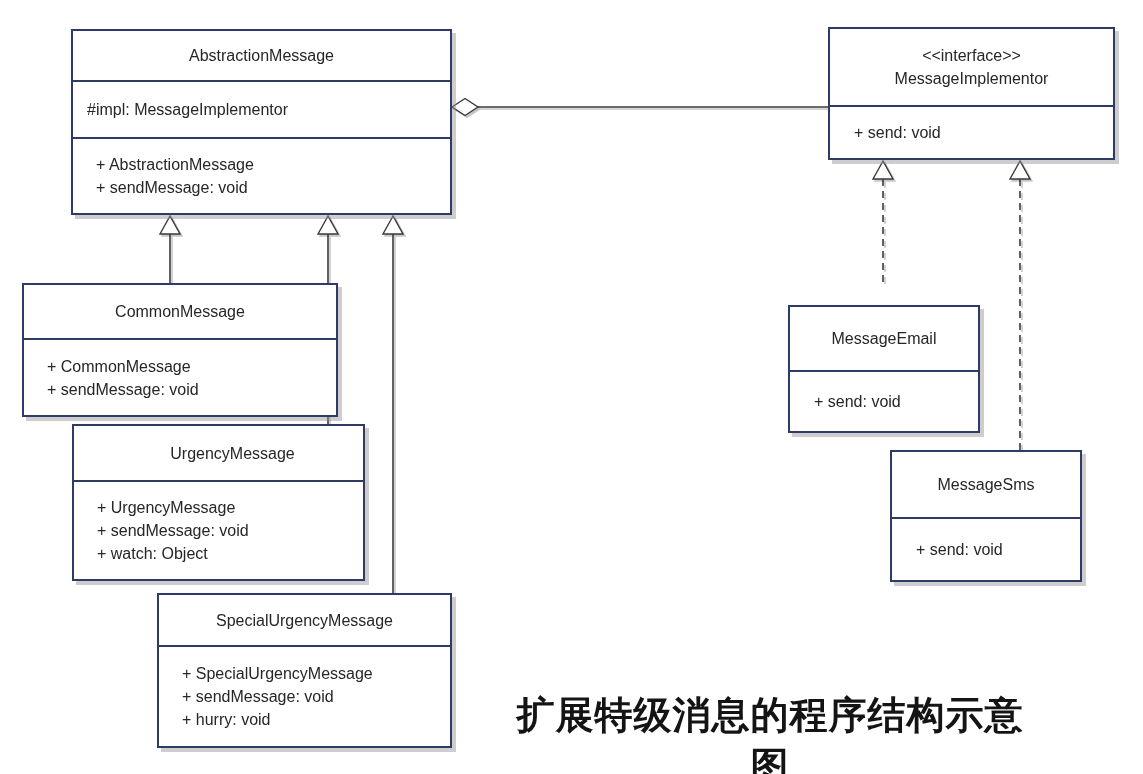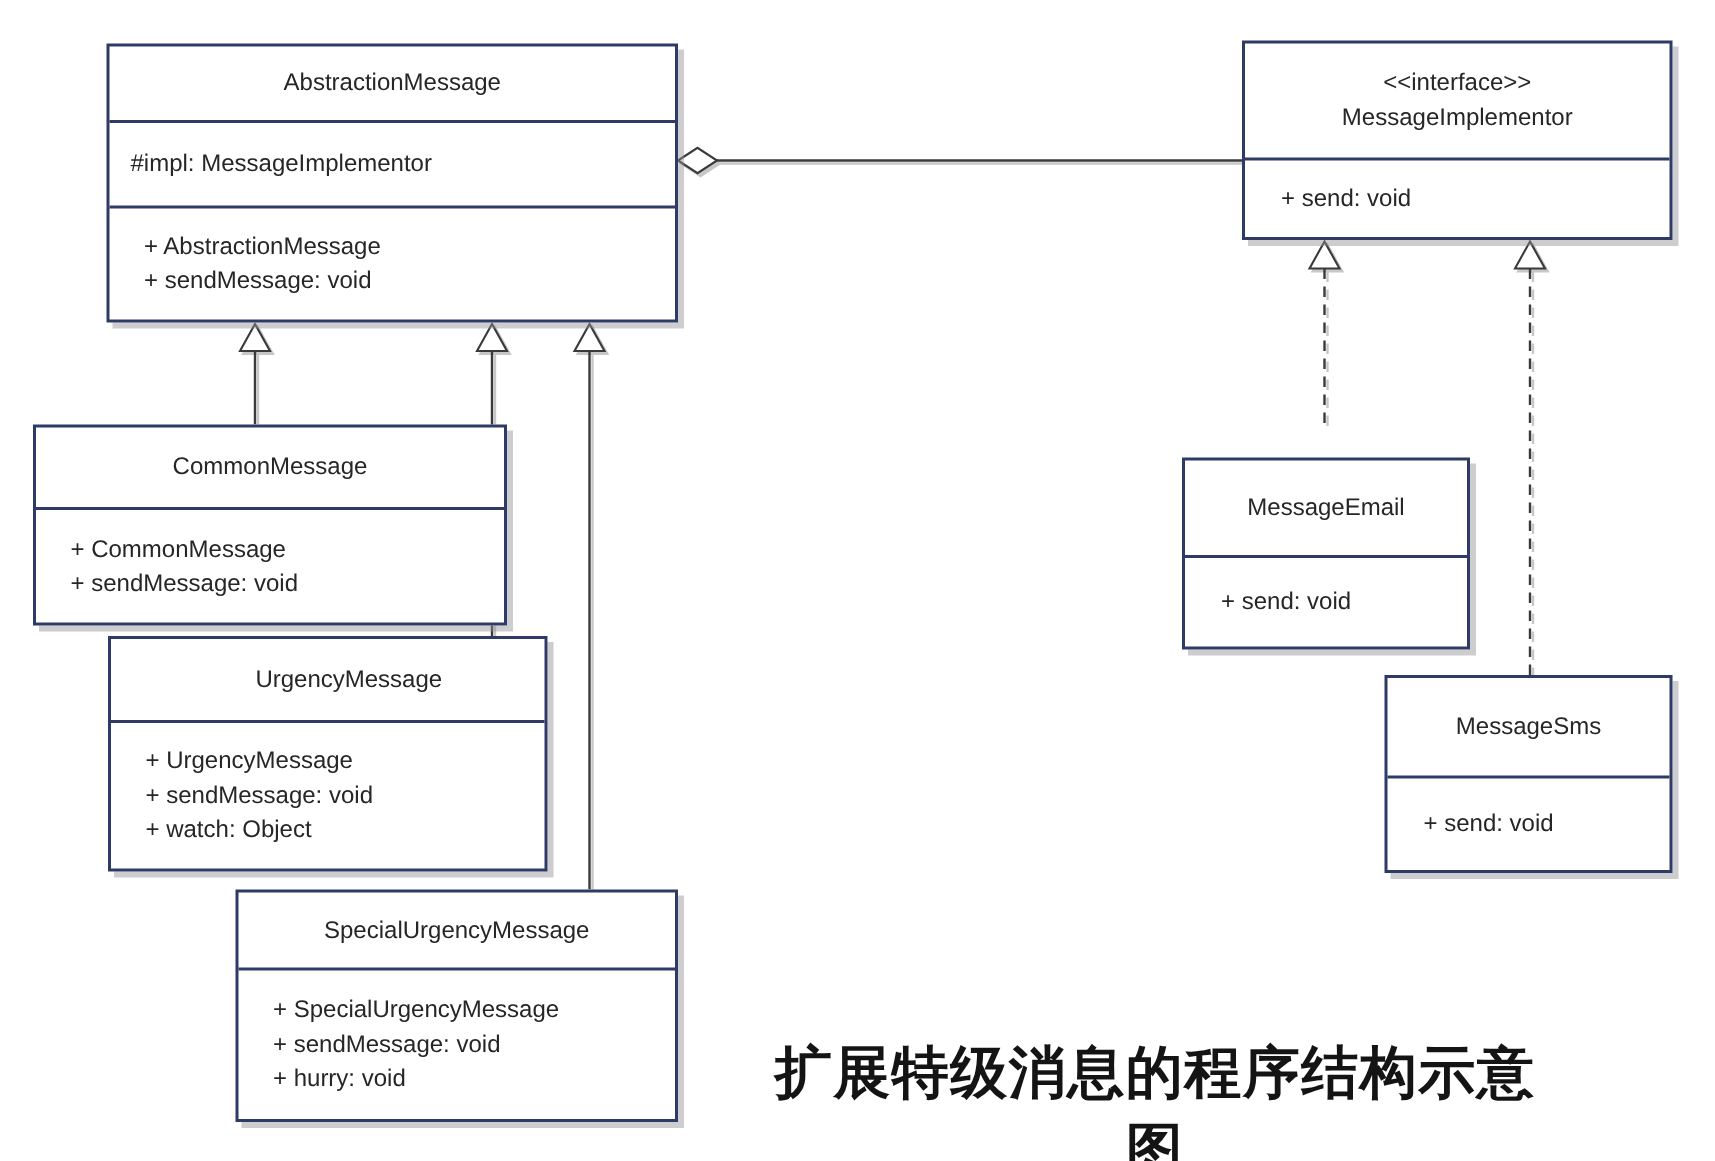--- a/index.html
+++ b/index.html
@@ -105,21 +105,21 @@
     </div>
   </div>
 
   <div class="uml-box" style="left:788px;top:285px;width:192px;height:128px;margin-top:20px;">
     <div class="uml-title" style="height:63px;">MessageEmail</div>
     <div class="compartment pad-lg" style="flex:1;">
       <div class="member">+ send: void</div>
     </div>
   </div>
 
-  <div class="uml-box" style="left:923px;top:450px;width:192px;height:132px;">
+  <div class="uml-box" style="left:890px;top:450px;width:192px;height:132px;">
     <div class="uml-title" style="height:65px;">MessageSms</div>
     <div class="compartment pad-lg" style="flex:1;">
       <div class="member">+ send: void</div>
     </div>
   </div>
 
   <div id="diagram-title">扩展特级消息的程序结构示意图</div>
 
 </div>
 

